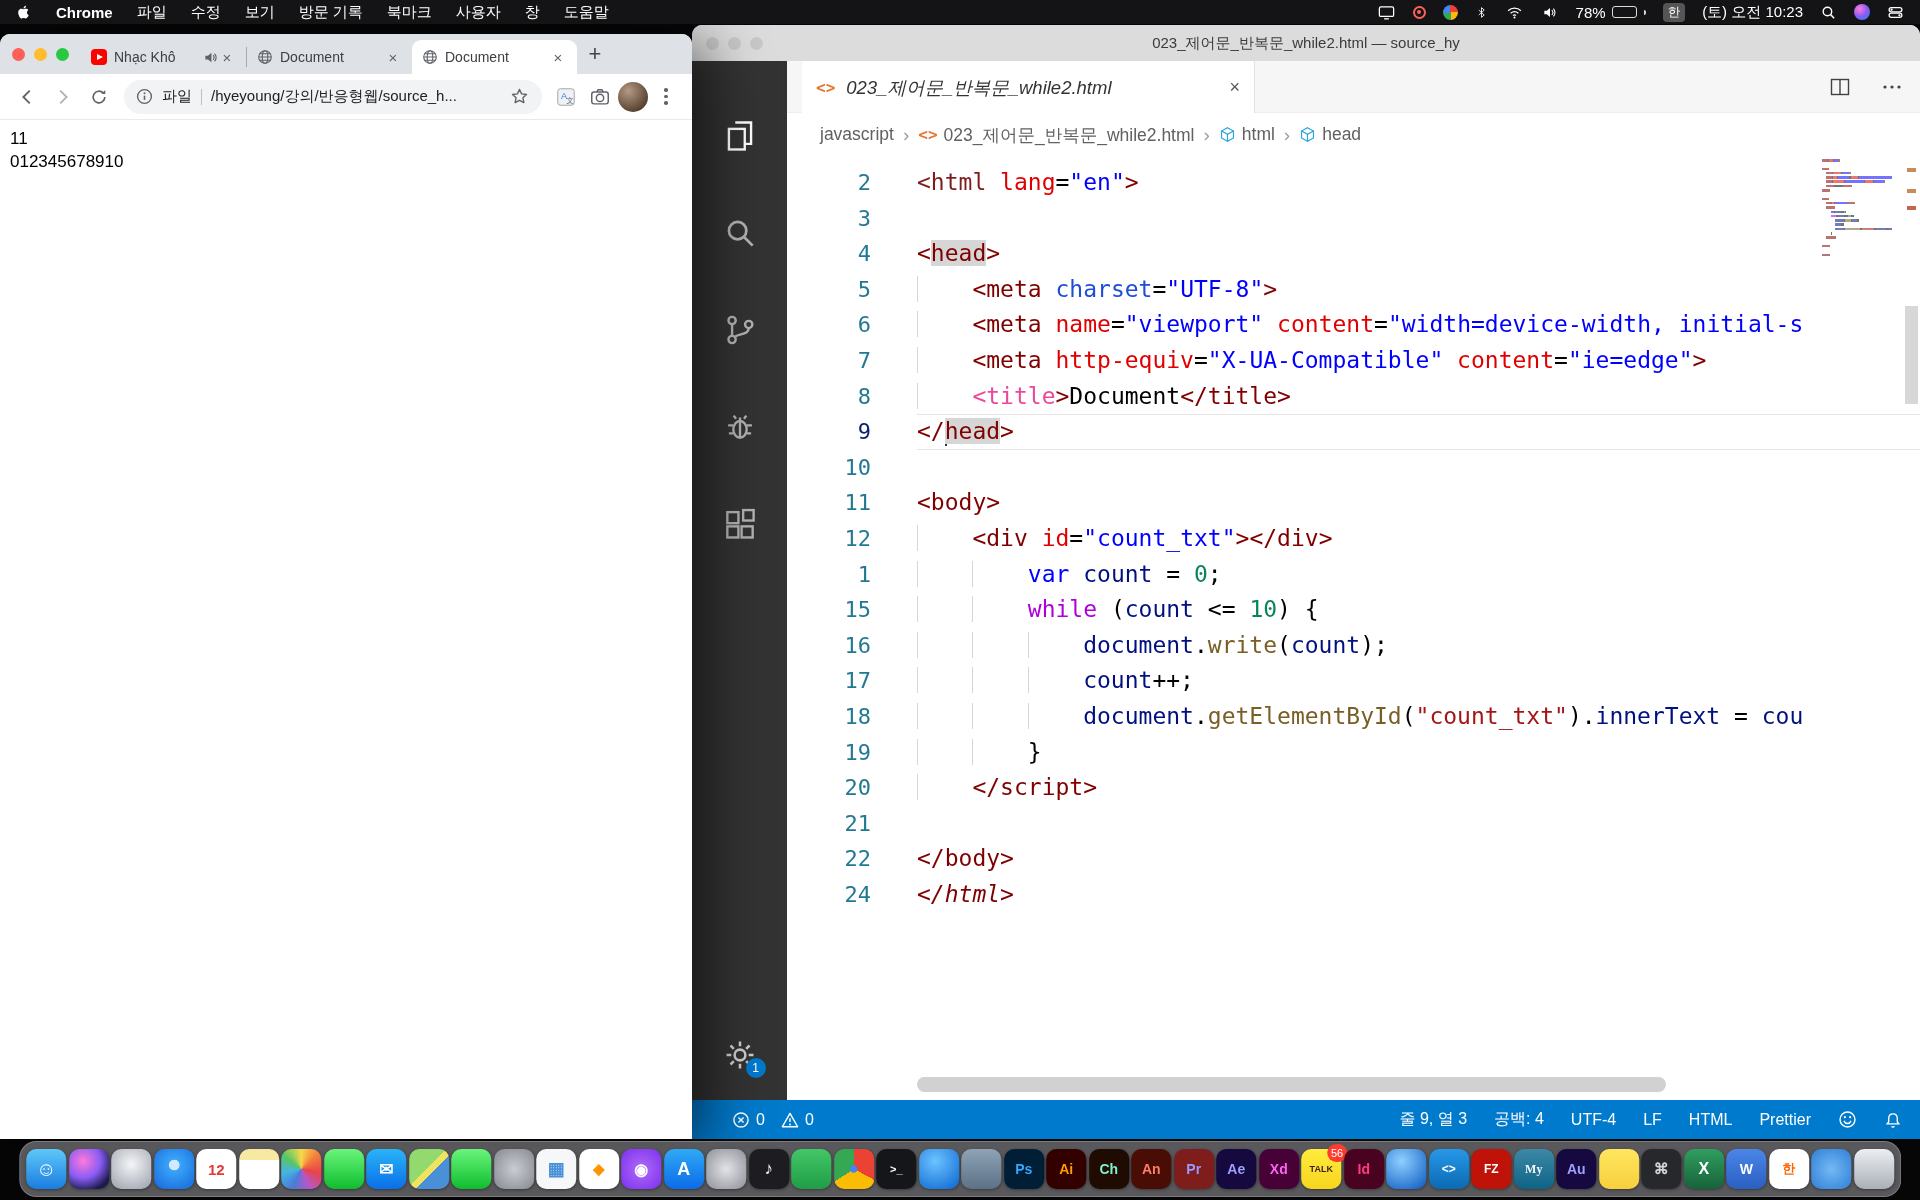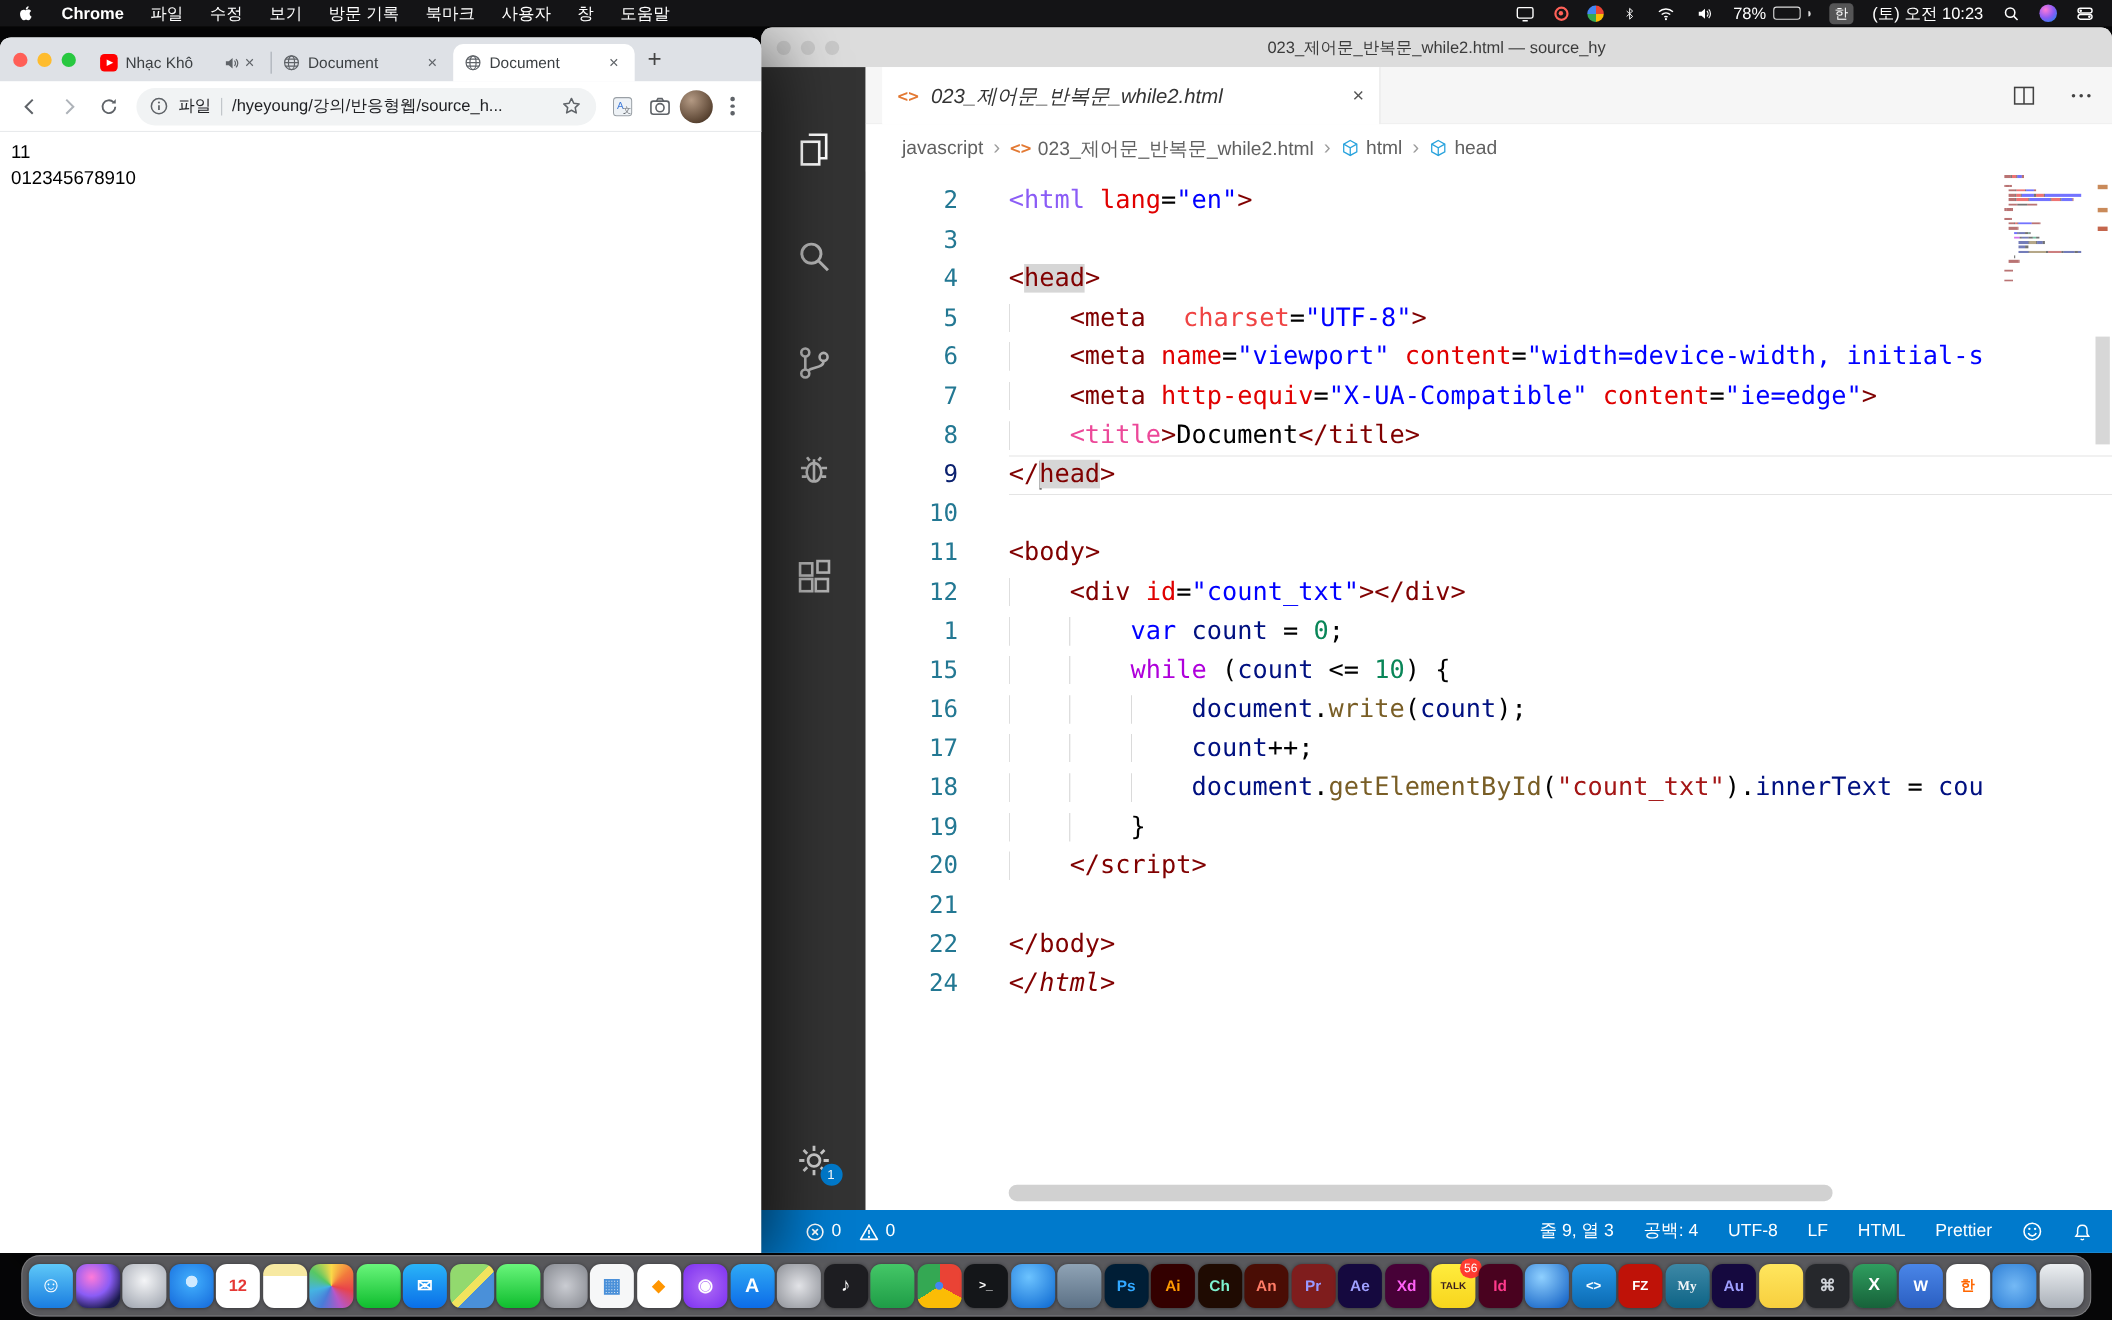--- a/index.html
+++ b/index.html
@@ -440,33 +440,33 @@
                 </g>
               </svg>
             </span>
             <span>head</span>
           </span>
         </div>
       <div class="code-area">
         <div>
             <div class="code-row">
               <span class="gutter">2</span>
-              <span class="code-text"><span style="color: #8b5cf6;">&lt;html</span><span style="color: rgb(0, 0, 0);"> </span><span style="color: rgb(224, 0, 0);">lang</span><span style="color: rgb(0, 0, 0);">=</span><span style="color: rgb(0, 0, 255);">"en"</span><span style="color: rgb(128, 0, 0);">&gt;</span></span>
+              <span class="code-text"><span style="color: #7f1d1d;">&lt;html</span><span style="color: rgb(0, 0, 0);"> </span><span style="color: rgb(224, 0, 0);">lang</span><span style="color: rgb(0, 0, 0);">=</span><span style="color: rgb(0, 0, 255);">"en"</span><span style="color: rgb(128, 0, 0);">&gt;</span></span>
             </div>
             <div class="code-row">
               <span class="gutter">3</span>
               <span class="code-text"></span>
             </div>
             <div class="code-row">
               <span class="gutter">4</span>
               <span class="code-text"><span style="color: rgb(128, 0, 0);">&lt;</span><span class="t-taghl" style="color: rgb(128, 0, 0);">head</span><span style="color: rgb(128, 0, 0);">&gt;</span></span>
             </div>
             <div class="code-row">
               <span class="gutter">5</span>
-              <span class="code-text"><span class="ind">    </span><span style="color: rgb(128, 0, 0);">&lt;meta</span><span style="color: rgb(0, 0, 0);"> </span><span style="color: #ef4444; margin-left: 20px;">charset</span><span style="color: rgb(0, 0, 0);">=</span><span style="color: rgb(0, 0, 255);">"UTF-8"</span><span style="color: rgb(128, 0, 0);">&gt;</span></span>
+              <span class="code-text"><span class="ind">    </span><span style="color: rgb(128, 0, 0);">&lt;meta</span><span style="color: rgb(0, 0, 0);"> </span><span style="color: #1d4ed8;">charset</span><span style="color: rgb(0, 0, 0);">=</span><span style="color: rgb(0, 0, 255);">"UTF-8"</span><span style="color: rgb(128, 0, 0);">&gt;</span></span>
             </div>
             <div class="code-row">
               <span class="gutter">6</span>
               <span class="code-text"><span class="ind">    </span><span style="color: rgb(128, 0, 0);">&lt;meta</span><span style="color: rgb(0, 0, 0);"> </span><span style="color: rgb(224, 0, 0);">name</span><span style="color: rgb(0, 0, 0);">=</span><span style="color: rgb(0, 0, 255);">"viewport"</span><span style="color: rgb(0, 0, 0);"> </span><span style="color: rgb(224, 0, 0);">content</span><span style="color: rgb(0, 0, 0);">=</span><span style="color: rgb(0, 0, 255);">"width=device-width, initial-s</span></span>
             </div>
             <div class="code-row">
               <span class="gutter">7</span>
               <span class="code-text"><span class="ind">    </span><span style="color: rgb(128, 0, 0);">&lt;meta</span><span style="color: rgb(0, 0, 0);"> </span><span style="color: rgb(224, 0, 0);">http-equiv</span><span style="color: rgb(0, 0, 0);">=</span><span style="color: rgb(0, 0, 255);">"X-UA-Compatible"</span><span style="color: rgb(0, 0, 0);"> </span><span style="color: rgb(224, 0, 0);">content</span><span style="color: rgb(0, 0, 0);">=</span><span style="color: rgb(0, 0, 255);">"ie=edge"</span><span style="color: rgb(128, 0, 0);">&gt;</span></span>
             </div>
             <div class="code-row">
@@ -586,21 +586,21 @@
               <circle cx="8" cy="12" r=".9" fill="#fff"></circle>
             </svg>
           </span>
         <span>0</span>
       </span>
     </div>
     <div class="sb-right">
 
       <span class="sb-item">줄 9, 열 3</span>
         <span class="sb-item">공백: 4</span>
-        <span class="sb-item">UTF-8</span>
+        <span class="sb-item">UTF-4</span>
         <span class="sb-item">LF</span>
         <span class="sb-item">HTML</span>
         <span class="sb-item">Prettier</span>
         <span>
         <svg viewBox="0 0 16 16" width="19" height="19">
             <g fill="none" stroke="#fff" stroke-width="1.2">
               <circle cx="8" cy="8" r="6.3"></circle>
               <path d="M5 9.2c.7 1.5 1.7 2.2 3 2.2s2.3-.7 3-2.2"></path>
             </g>
             <circle cx="5.8" cy="6" r=".9" fill="#fff"></circle>

